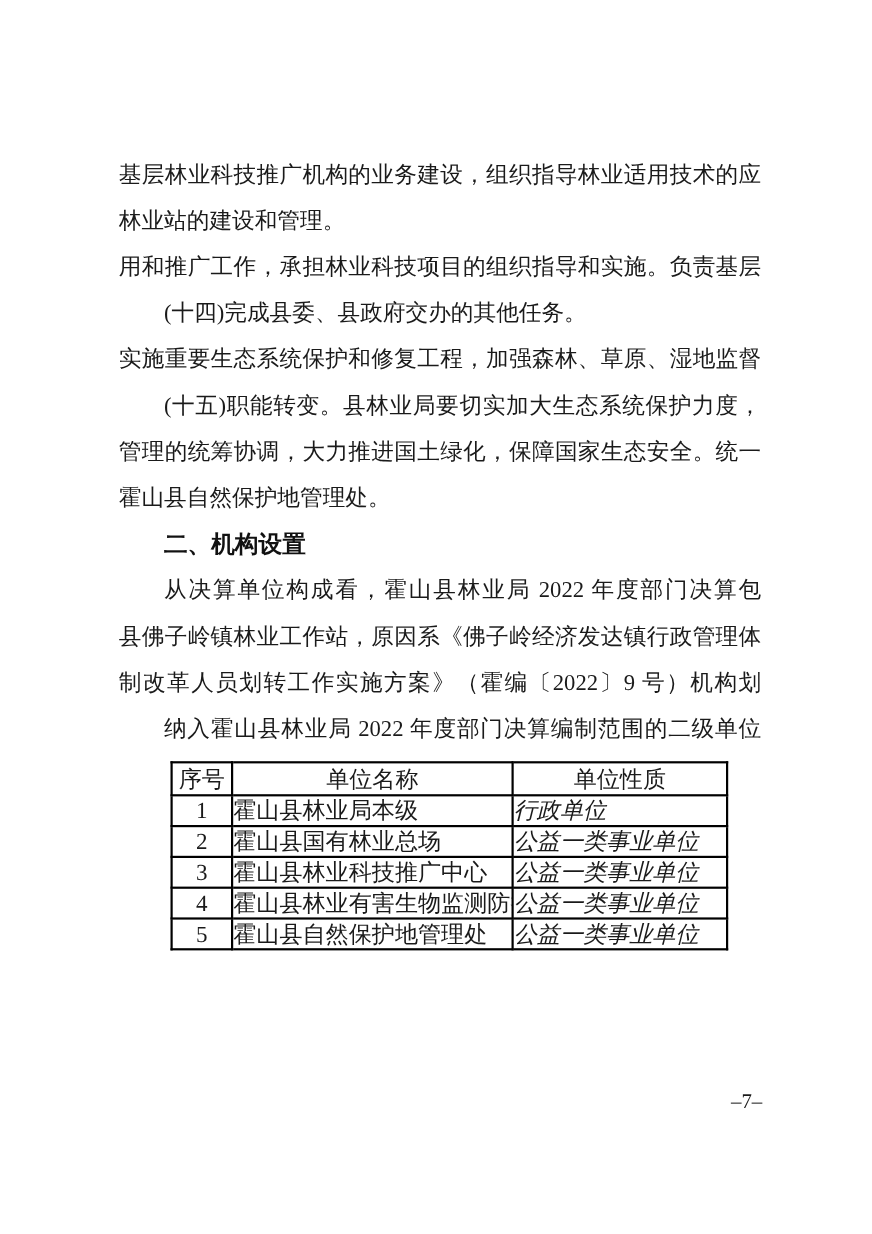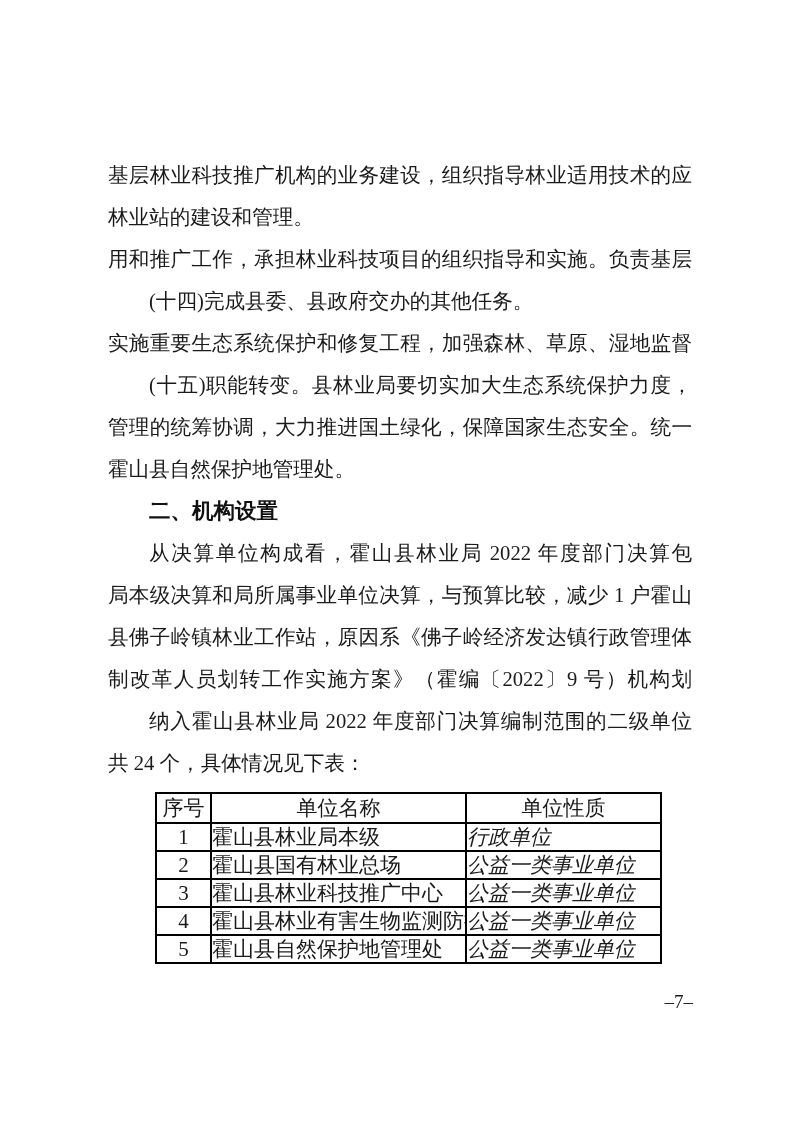--- a/index.html
+++ b/index.html
@@ -12,21 +12,21 @@
     width: 793px;
     height: 1122px;
     background: #ffffff;
     overflow: hidden;
     color: #1a1a1a;
     font-family: "Liberation Serif", "DejaVu Serif", serif;
   }
   .content {
     position: absolute;
     left: 108px;
-    top: 154px;
+    top: 138px;
     width: 584px;
   }
   .ln {
     height: 42px;
     line-height: 42px;
     font-size: 20.6px;
     overflow: hidden;
     white-space: normal;
     letter-spacing: 0;
   }
@@ -92,26 +92,24 @@
     <div class="ln ind">(十四)完成县委、县政府交办的其他任务。</div>
 
     <div class="ln fj">实施重要生态系统保护和修复工程，加强森林、草原、湿地监督</div>
     <div class="ln ind fj">(十五)职能转变。县林业局要切实加大生态系统保护力度，</div>
     <div class="ln fj">管理的统筹协调，大力推进国土绿化，保障国家生态安全。统一</div>
     <div class="ln">霍山县自然保护地管理处。</div>
 
     <div class="ln ind heading">二、机构设置</div>
 
     <div class="ln ind fj">从决算单位构成看，霍山县林业局 2022 年度部门决算包括：</div>
-    <div class="ln fj">局本级决算和局所属事业单位决算，与预算比较，减少 1 户霍山</div>
     <div class="ln fj">县佛子岭镇林业工作站，原因系《佛子岭经济发达镇行政管理体</div>
     <div class="ln fj">制改革人员划转工作实施方案》（霍编〔2022〕9 号）机构划转。</div>
 
     <div class="ln ind fj">纳入霍山县林业局 2022 年度部门决算编制范围的二级单位</div>
-    <div class="ln">共 24 个，具体情况见下表：</div>
 
     <table class="units">
       <colgroup>
         <col style="width:55px">
         <col style="width:255px">
         <col style="width:195px">
       </colgroup>
       <tbody>
         <tr class="hdr">
           <td>序号</td>

